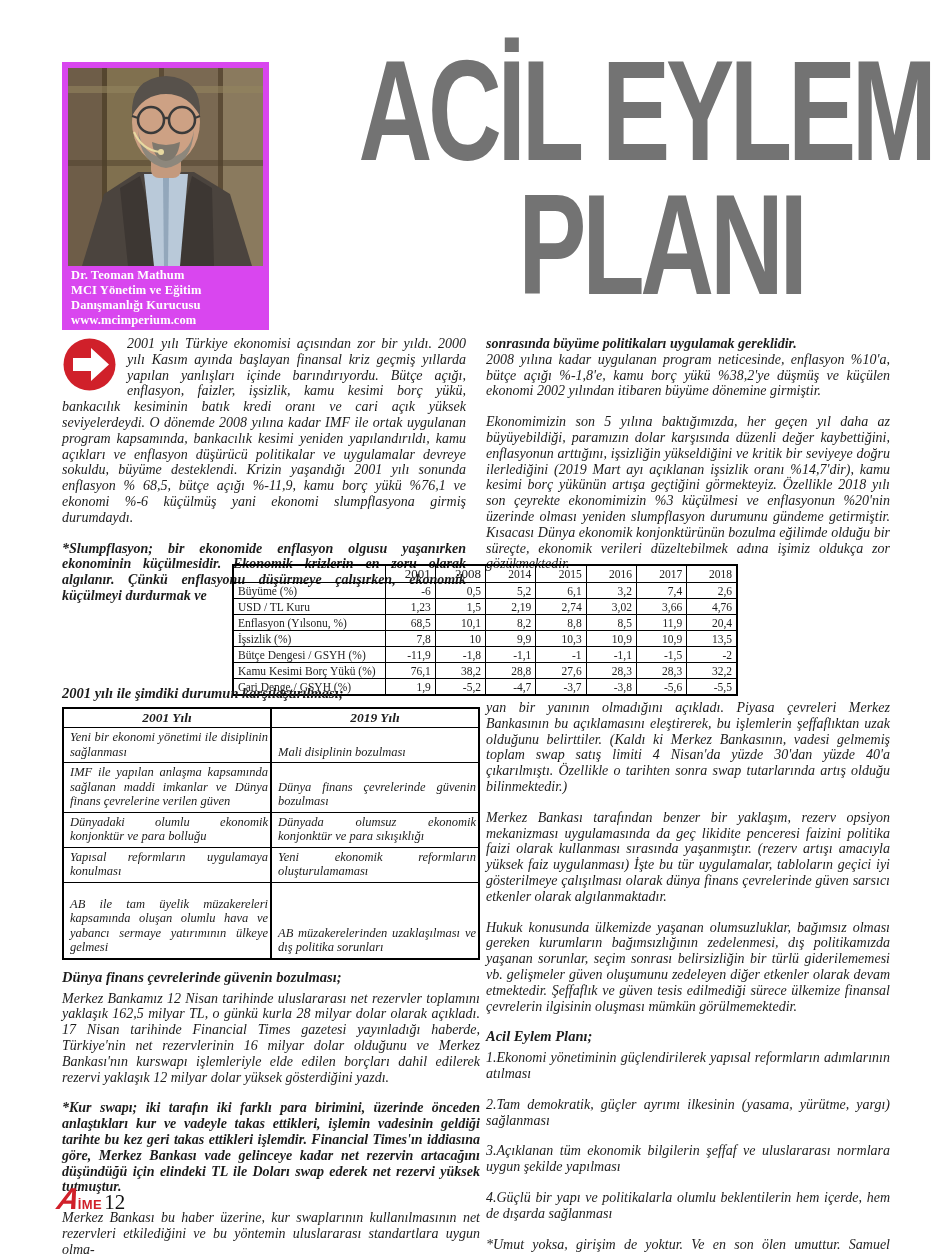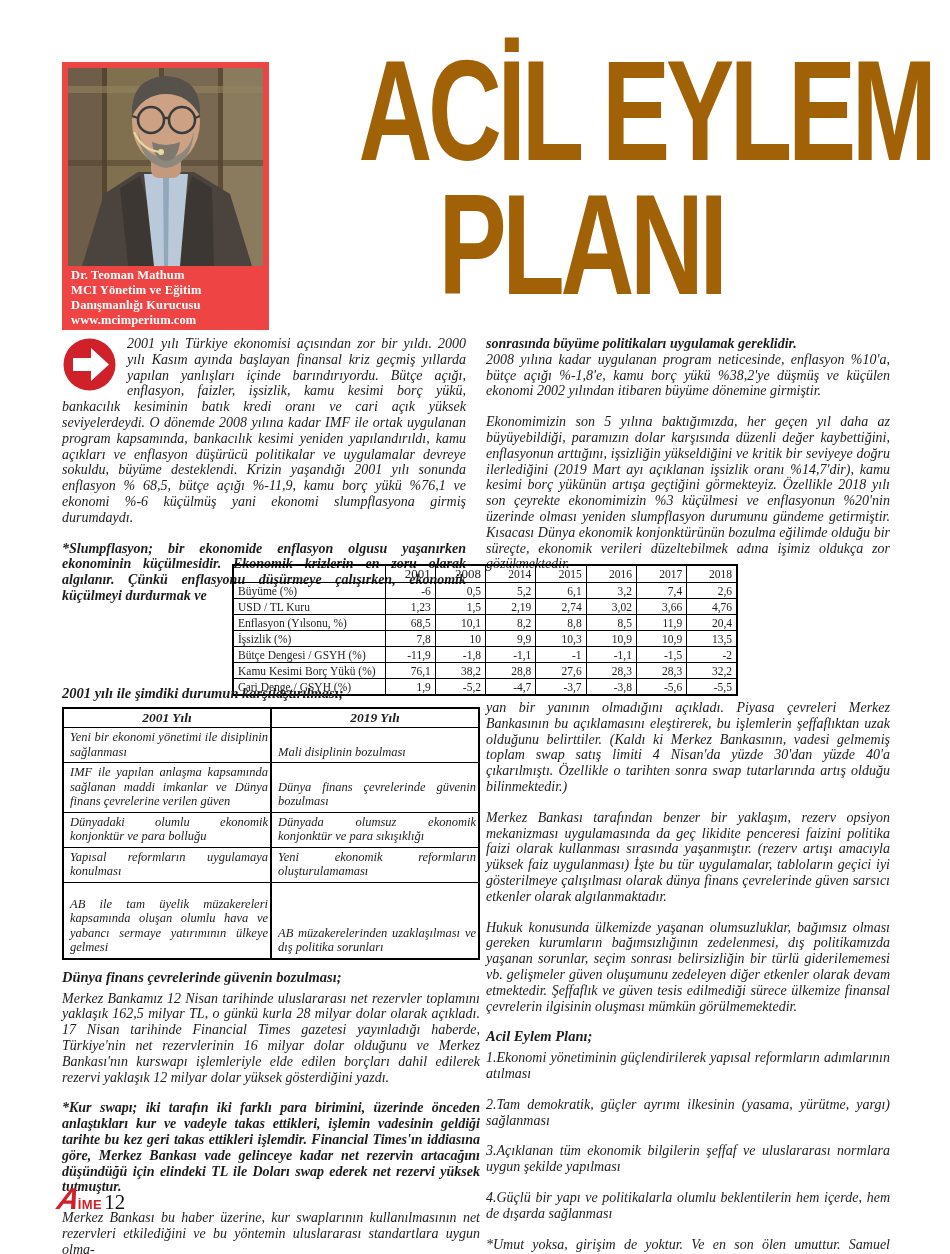--- a/index.html
+++ b/index.html
@@ -1,28 +1,28 @@
 <!DOCTYPE html>
 <html><head>
 <meta charset="utf-8">
 <style>
   html,body{margin:0;padding:0;background:#9a9a9a;}
   .page{position:relative;width:950px;height:1254px;background:#ffffff;margin:0 auto;
         font-family:"Liberation Serif",serif;color:#1c1c1c;overflow:hidden;}
 
   
   .photo-box{position:absolute;left:62px;top:62px;width:207px;height:268px;
-             background:#ef4444;padding:6px;box-sizing:border-box;}
+             background:#d946ef;padding:6px;box-sizing:border-box;}
   .photo-box svg{display:block;width:195px;height:198px;}
   .photo-caption{color:#ffffff;font-weight:bold;font-size:12.5px;line-height:15px;
                  padding:2px 0 0 3px;letter-spacing:0.1px;}
 
   
-  .headline{position:absolute;left:272px;top:44px;width:618px;text-align:center;
-            color:#a16207;font-family:"Liberation Sans",sans-serif;font-weight:bold;}
+  .headline{position:absolute;left:272px;top:44px;width:618px;text-align:right;
+            color:#737373;font-family:"Liberation Sans",sans-serif;font-weight:bold;}
   .headline .line{display:block;font-size:142px;line-height:134px;white-space:nowrap;
                   transform:scaleX(0.72);transform-origin:50% 50%;letter-spacing:-6px;}
 
   
   .col{position:absolute;width:404px;font-size:14px;line-height:15.8px;text-align:justify;font-style:italic;}
   .col p{margin:0 0 15px 0;}
   .col p.tight{margin:0;}
   b{font-weight:bold;}
   #left-top{left:62px;top:336px;}
   #right-top{left:486px;top:336px;}

